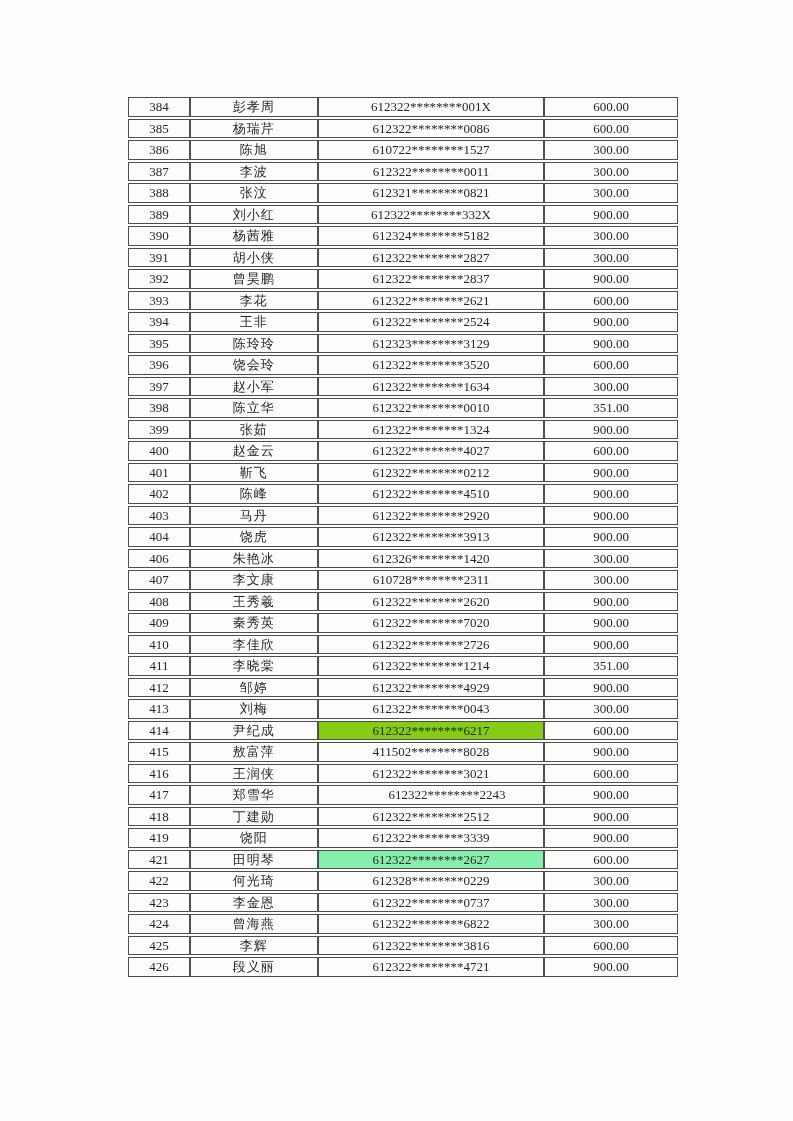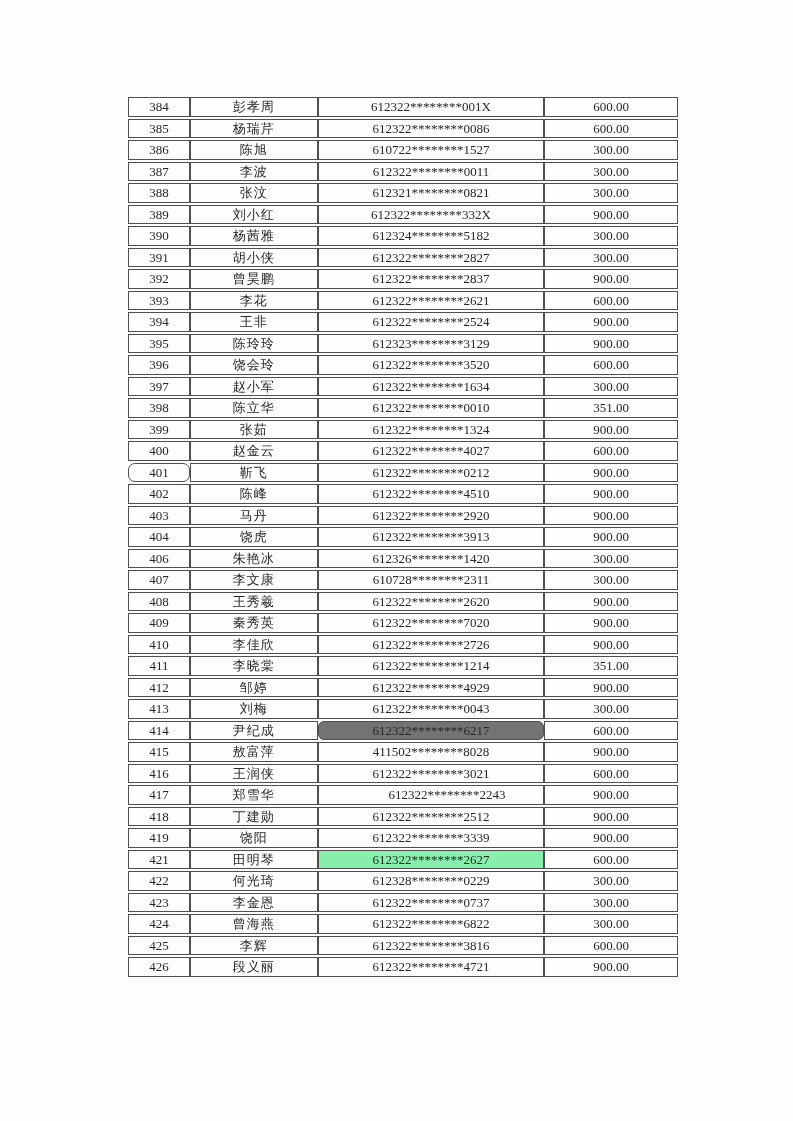--- a/index.html
+++ b/index.html
@@ -148,21 +148,21 @@
     <td class="c-id" style="border-color: rgb(79, 79, 79); background: rgb(253, 253, 252);">612322********1324</td>
     <td class="c-amt" style="border-color: rgb(79, 79, 79); background: rgb(253, 253, 252);">900.00</td>
   </tr>
         <tr>
     <td class="c-no" style="border-color: rgb(79, 79, 79); background: rgb(253, 253, 252);">400</td>
     <td class="c-name" style="border-color: rgb(79, 79, 79); background: rgb(253, 253, 252);">赵金云</td>
     <td class="c-id" style="border-color: rgb(79, 79, 79); background: rgb(253, 253, 252);">612322********4027</td>
     <td class="c-amt" style="border-color: rgb(79, 79, 79); background: rgb(253, 253, 252);">600.00</td>
   </tr>
         <tr>
-    <td class="c-no" style="border-color: rgb(79, 79, 79); background: rgb(253, 253, 252); border-radius: 7px;">401</td>
+    <td class="c-no" style="border-color: rgb(79, 79, 79); background: rgb(253, 253, 252);">401</td>
     <td class="c-name" style="border-color: rgb(79, 79, 79); background: rgb(253, 253, 252);">靳飞</td>
     <td class="c-id" style="border-color: rgb(79, 79, 79); background: rgb(253, 253, 252);">612322********0212</td>
     <td class="c-amt" style="border-color: rgb(79, 79, 79); background: rgb(253, 253, 252);">900.00</td>
   </tr>
         <tr>
     <td class="c-no" style="border-color: rgb(79, 79, 79); background: rgb(253, 253, 252);">402</td>
     <td class="c-name" style="border-color: rgb(79, 79, 79); background: rgb(253, 253, 252);">陈峰</td>
     <td class="c-id" style="border-color: rgb(79, 79, 79); background: rgb(253, 253, 252);">612322********4510</td>
     <td class="c-amt" style="border-color: rgb(79, 79, 79); background: rgb(253, 253, 252);">900.00</td>
   </tr>
@@ -222,21 +222,21 @@
   </tr>
         <tr>
     <td class="c-no" style="border-color: rgb(79, 79, 79); background: rgb(253, 253, 252);">413</td>
     <td class="c-name" style="border-color: rgb(79, 79, 79); background: rgb(253, 253, 252);">刘梅</td>
     <td class="c-id" style="border-color: rgb(79, 79, 79); background: rgb(253, 253, 252);">612322********0043</td>
     <td class="c-amt" style="border-color: rgb(79, 79, 79); background: rgb(253, 253, 252);">300.00</td>
   </tr>
         <tr>
     <td class="c-no" style="border-color: rgb(79, 79, 79); background: rgb(253, 253, 252);">414</td>
     <td class="c-name" style="border-color: rgb(79, 79, 79); background: rgb(253, 253, 252);">尹纪成</td>
-    <td class="c-id" style="border-color: rgb(79, 79, 79); background: #737373; border-radius: 6px;">612322********6217</td>
+    <td class="c-id" style="border-color: rgb(79, 79, 79); background: #84cc16;">612322********6217</td>
     <td class="c-amt" style="border-color: rgb(79, 79, 79); background: rgb(253, 253, 252);">600.00</td>
   </tr>
         <tr>
     <td class="c-no" style="border-color: rgb(79, 79, 79); background: rgb(253, 253, 252);">415</td>
     <td class="c-name" style="border-color: rgb(79, 79, 79); background: rgb(253, 253, 252);">敖富萍</td>
     <td class="c-id" style="border-color: rgb(79, 79, 79); background: rgb(253, 253, 252);">411502********8028</td>
     <td class="c-amt" style="border-color: rgb(79, 79, 79); background: rgb(253, 253, 252);">900.00</td>
   </tr>
         <tr>
     <td class="c-no" style="border-color: rgb(79, 79, 79); background: rgb(253, 253, 252);">416</td>

